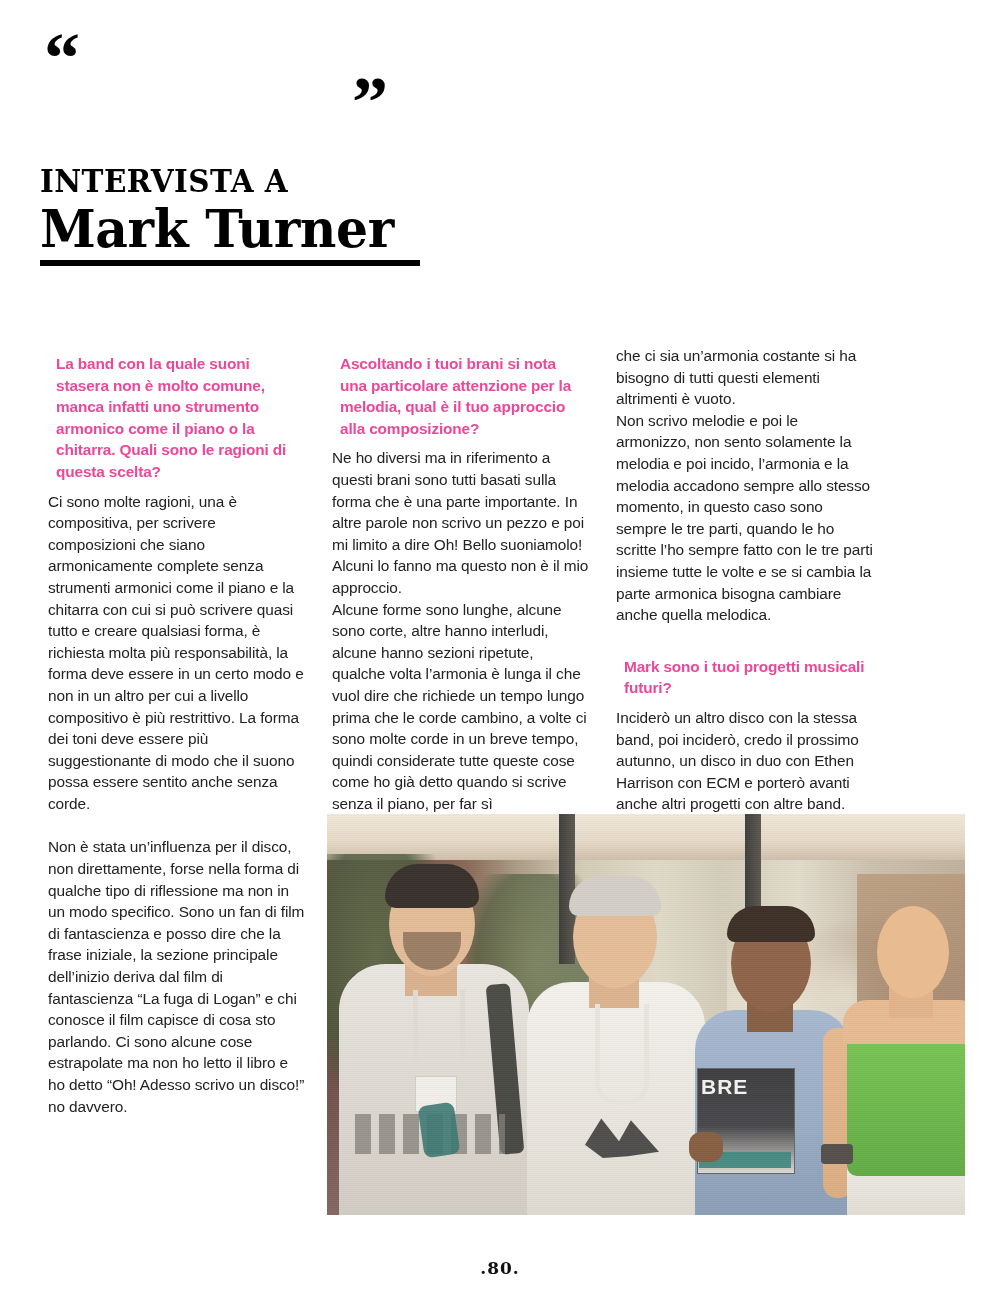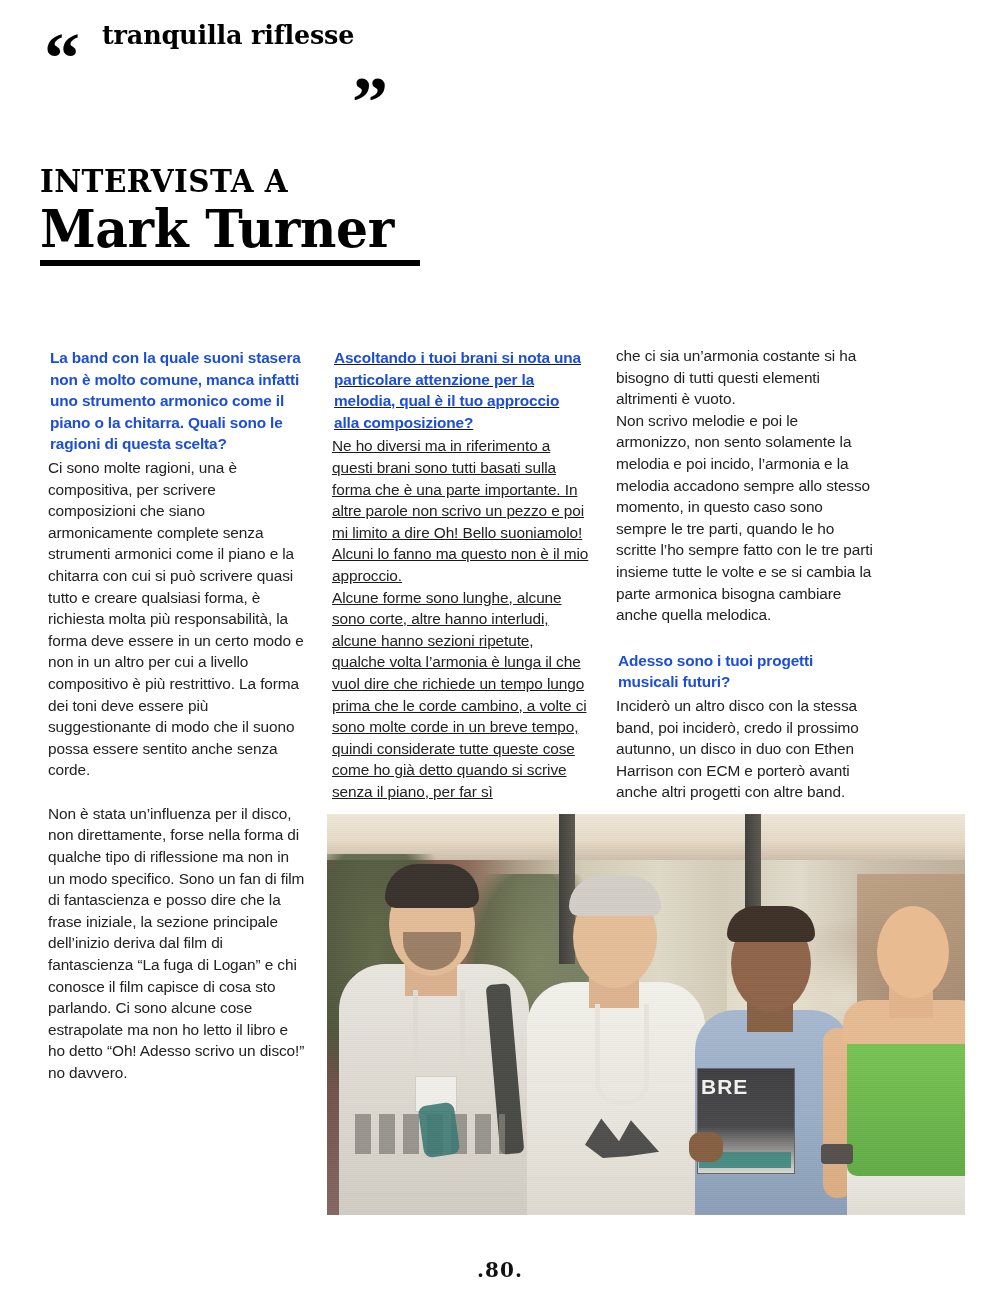--- a/index.html
+++ b/index.html
@@ -93,31 +93,31 @@
     background: #000;
   }
 
   
   .col {
     position: absolute;
     top: 345px;
     width: 258px;
   }
   .col-1 { left: 48px; }
-  .col-2 { left: 332px; text-decoration: underline; }
+  .col-2 { left: 332px; }
   .col-3 { left: 616px; }
 
   .q {
     font-family: "Liberation Sans", sans-serif;
     font-weight: 700;
     font-size: 15.4px;
     line-height: 21.6px;
     letter-spacing: -0.15px;
-    color: #1d4ed8;
-    margin: 2px;
+    color: #ec4899;
+    margin: 8px;
   }
   .a {
     font-family: "Liberation Sans", sans-serif;
     font-weight: 400;
     font-size: 15.4px;
     line-height: 21.6px;
     letter-spacing: -0.1px;
     color: #222;
     margin: 0;
   }
@@ -348,32 +348,31 @@
     pointer-events: none;
   }
 
   
   .folio {
     position: absolute;
     left: 0; top: 1258px; width: 1000px;
     text-align: center;
     font-family: "DejaVu Serif", "Liberation Serif", serif;
     font-weight: 700;
-    font-size: 20px;
+    font-size: 17px;
     letter-spacing: 1px;
     color: #111;
   }
 </style>
 </head>
 <body>
 
 <div class="pullquote">
   <span class="pq-mark pq-open">“</span>
   <div class="pq-lines">
-    <div class="pq-line">tranquilla riflesse</div>
   </div>
   <span class="pq-mark pq-close">”</span>
 </div>
 
 <div class="titleblock">
   <div class="kicker">INTERVISTA A</div>
   <div class="headline">Mark Turner</div>
   <div class="headrule"></div>
 </div>
 
@@ -388,21 +387,21 @@
   <p class="q">Ascoltando i tuoi brani si nota una particolare attenzione per la melodia, qual è il tuo approccio alla composizione?</p>
   <p class="a">Ne ho diversi ma in riferimento a questi brani sono tutti basati sulla forma che è una parte importante. In altre parole non scrivo un pezzo e poi mi limito a dire Oh! Bello suoniamolo!</p>
   <p class="a">Alcuni lo fanno ma questo non è il mio approccio.</p>
   <p class="a">Alcune forme sono lunghe, alcune sono corte, altre hanno interludi, alcune hanno sezioni ripetute, qualche volta l’armonia è lunga il che vuol dire che richiede un tempo lungo prima che le corde cambino, a volte ci sono molte corde in un breve tempo, quindi considerate tutte queste cose come ho già detto quando si scrive senza il piano, per far sì</p>
 </div>
 
 <div class="col col-3">
   <p class="a">che ci sia un’armonia costante si ha bisogno di tutti questi elementi altrimenti è vuoto.</p>
   <p class="a">Non scrivo melodie e poi le armonizzo, non sento solamente la melodia e poi incido, l’armonia e la melodia accadono sempre allo stesso momento, in questo caso sono sempre le tre parti, quando le ho scritte l’ho sempre fatto con le tre parti insieme tutte le volte e se si cambia la parte armonica bisogna cambiare anche quella melodica.</p>
   <div class="gap"></div>
-  <p class="q">Adesso sono i tuoi progetti musicali futuri?</p>
+  <p class="q">Mark sono i tuoi progetti musicali futuri?</p>
   <p class="a">Inciderò un altro disco con la stessa band, poi inciderò, credo il prossimo autunno, un disco in duo con Ethen Harrison con ECM e porterò avanti anche altri progetti con altre band.</p>
 </div>
 
 <div class="photo">
   <div class="ph-layer bg-wall"></div>
   <div class="ph-layer bg-awning"></div>
   <div class="ph-layer bg-foliage-l"></div>
   <div class="ph-layer bg-foliage-m"></div>
   <div class="ph-layer bg-arches"></div>
   <div class="ph-layer bg-building-r"></div>

